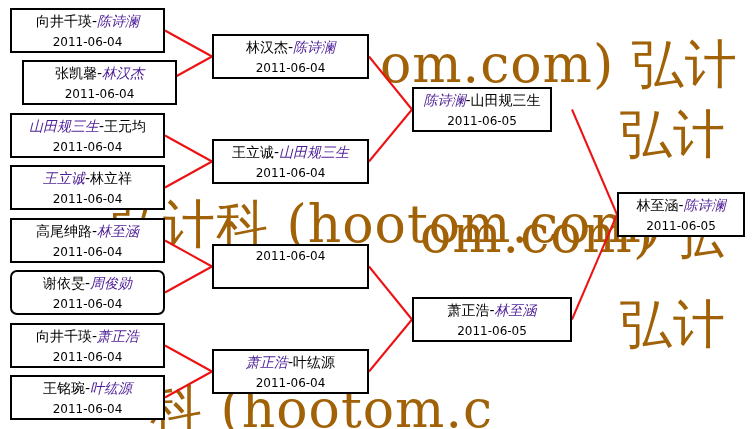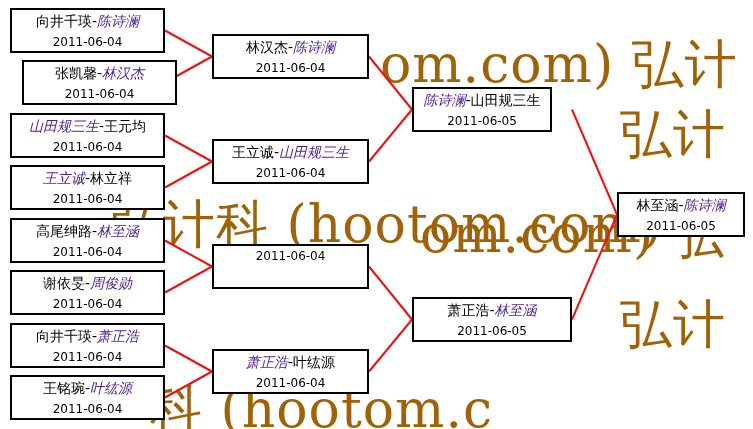--- a/index.html
+++ b/index.html
@@ -103,21 +103,21 @@
         <div class="date">2011-06-04</div>
       </div>
       <div class="match" style="left: 10px; top: 165px; width: 155px; height: 45px;">
         <div class="pair"><span class="w">王立诚</span><span class="sep">-</span><span>林立祥</span></div>
         <div class="date">2011-06-04</div>
       </div>
       <div class="match" style="left: 10px; top: 218px; width: 155px; height: 45px;">
         <div class="pair"><span>高尾绅路</span><span class="sep">-</span><span class="w">林至涵</span></div>
         <div class="date">2011-06-04</div>
       </div>
-      <div class="match" style="left: 10px; top: 270px; width: 155px; height: 45px;">
+      <div class="match" style="left: 10px; top: 270px; width: 155px; height: 45px; border-radius: 7px;">
         <div class="pair"><span>谢依旻</span><span class="sep">-</span><span class="w">周俊勋</span></div>
         <div class="date">2011-06-04</div>
       </div>
       <div class="match" style="left: 10px; top: 323px; width: 155px; height: 45px;">
         <div class="pair"><span>向井千瑛</span><span class="sep">-</span><span class="w">萧正浩</span></div>
         <div class="date">2011-06-04</div>
       </div>
       <div class="match" style="left: 10px; top: 375px; width: 155px; height: 45px;">
         <div class="pair"><span>王铭琬</span><span class="sep">-</span><span class="w">叶纮源</span></div>
         <div class="date">2011-06-04</div>

